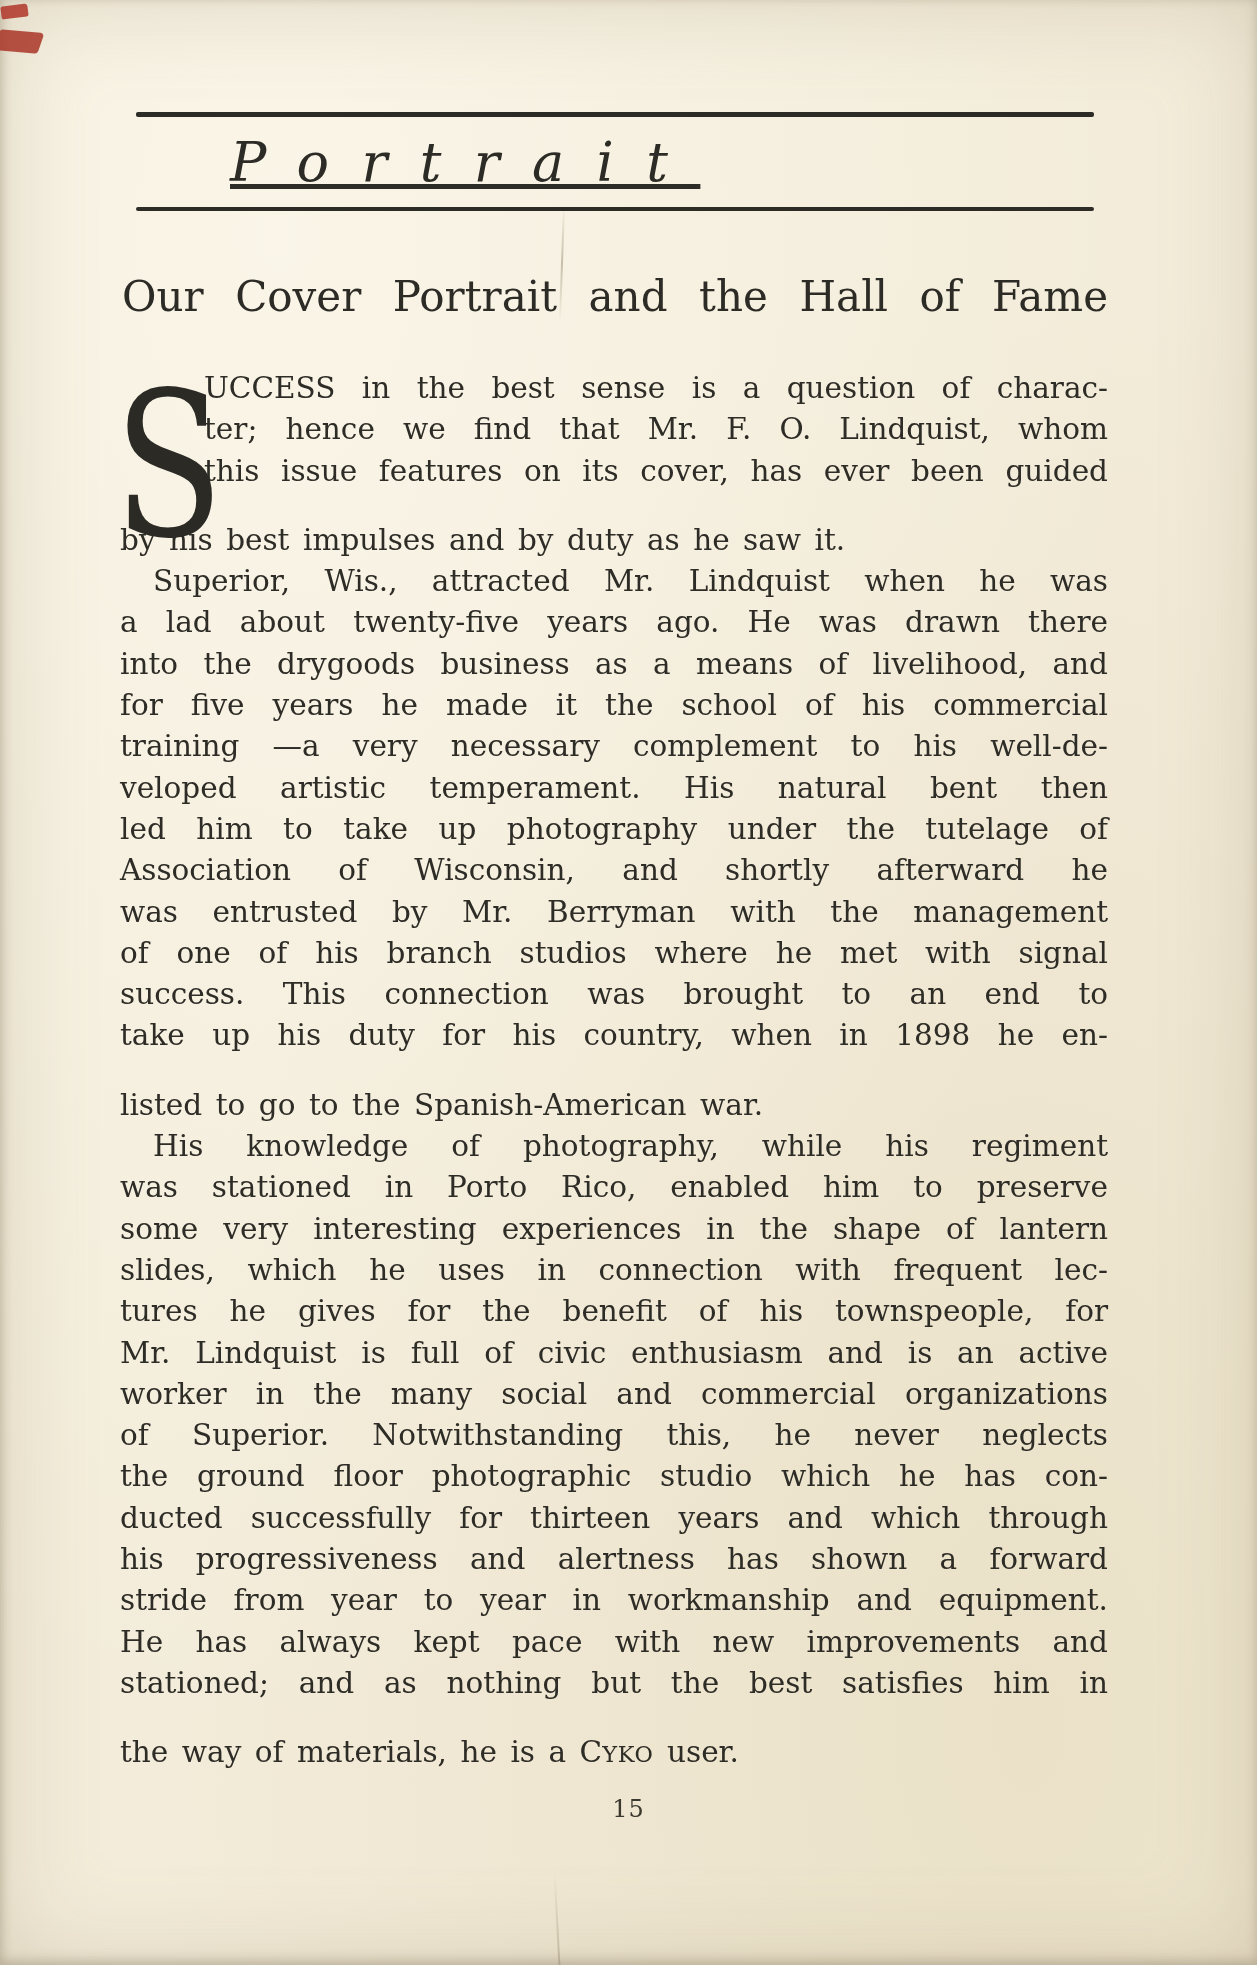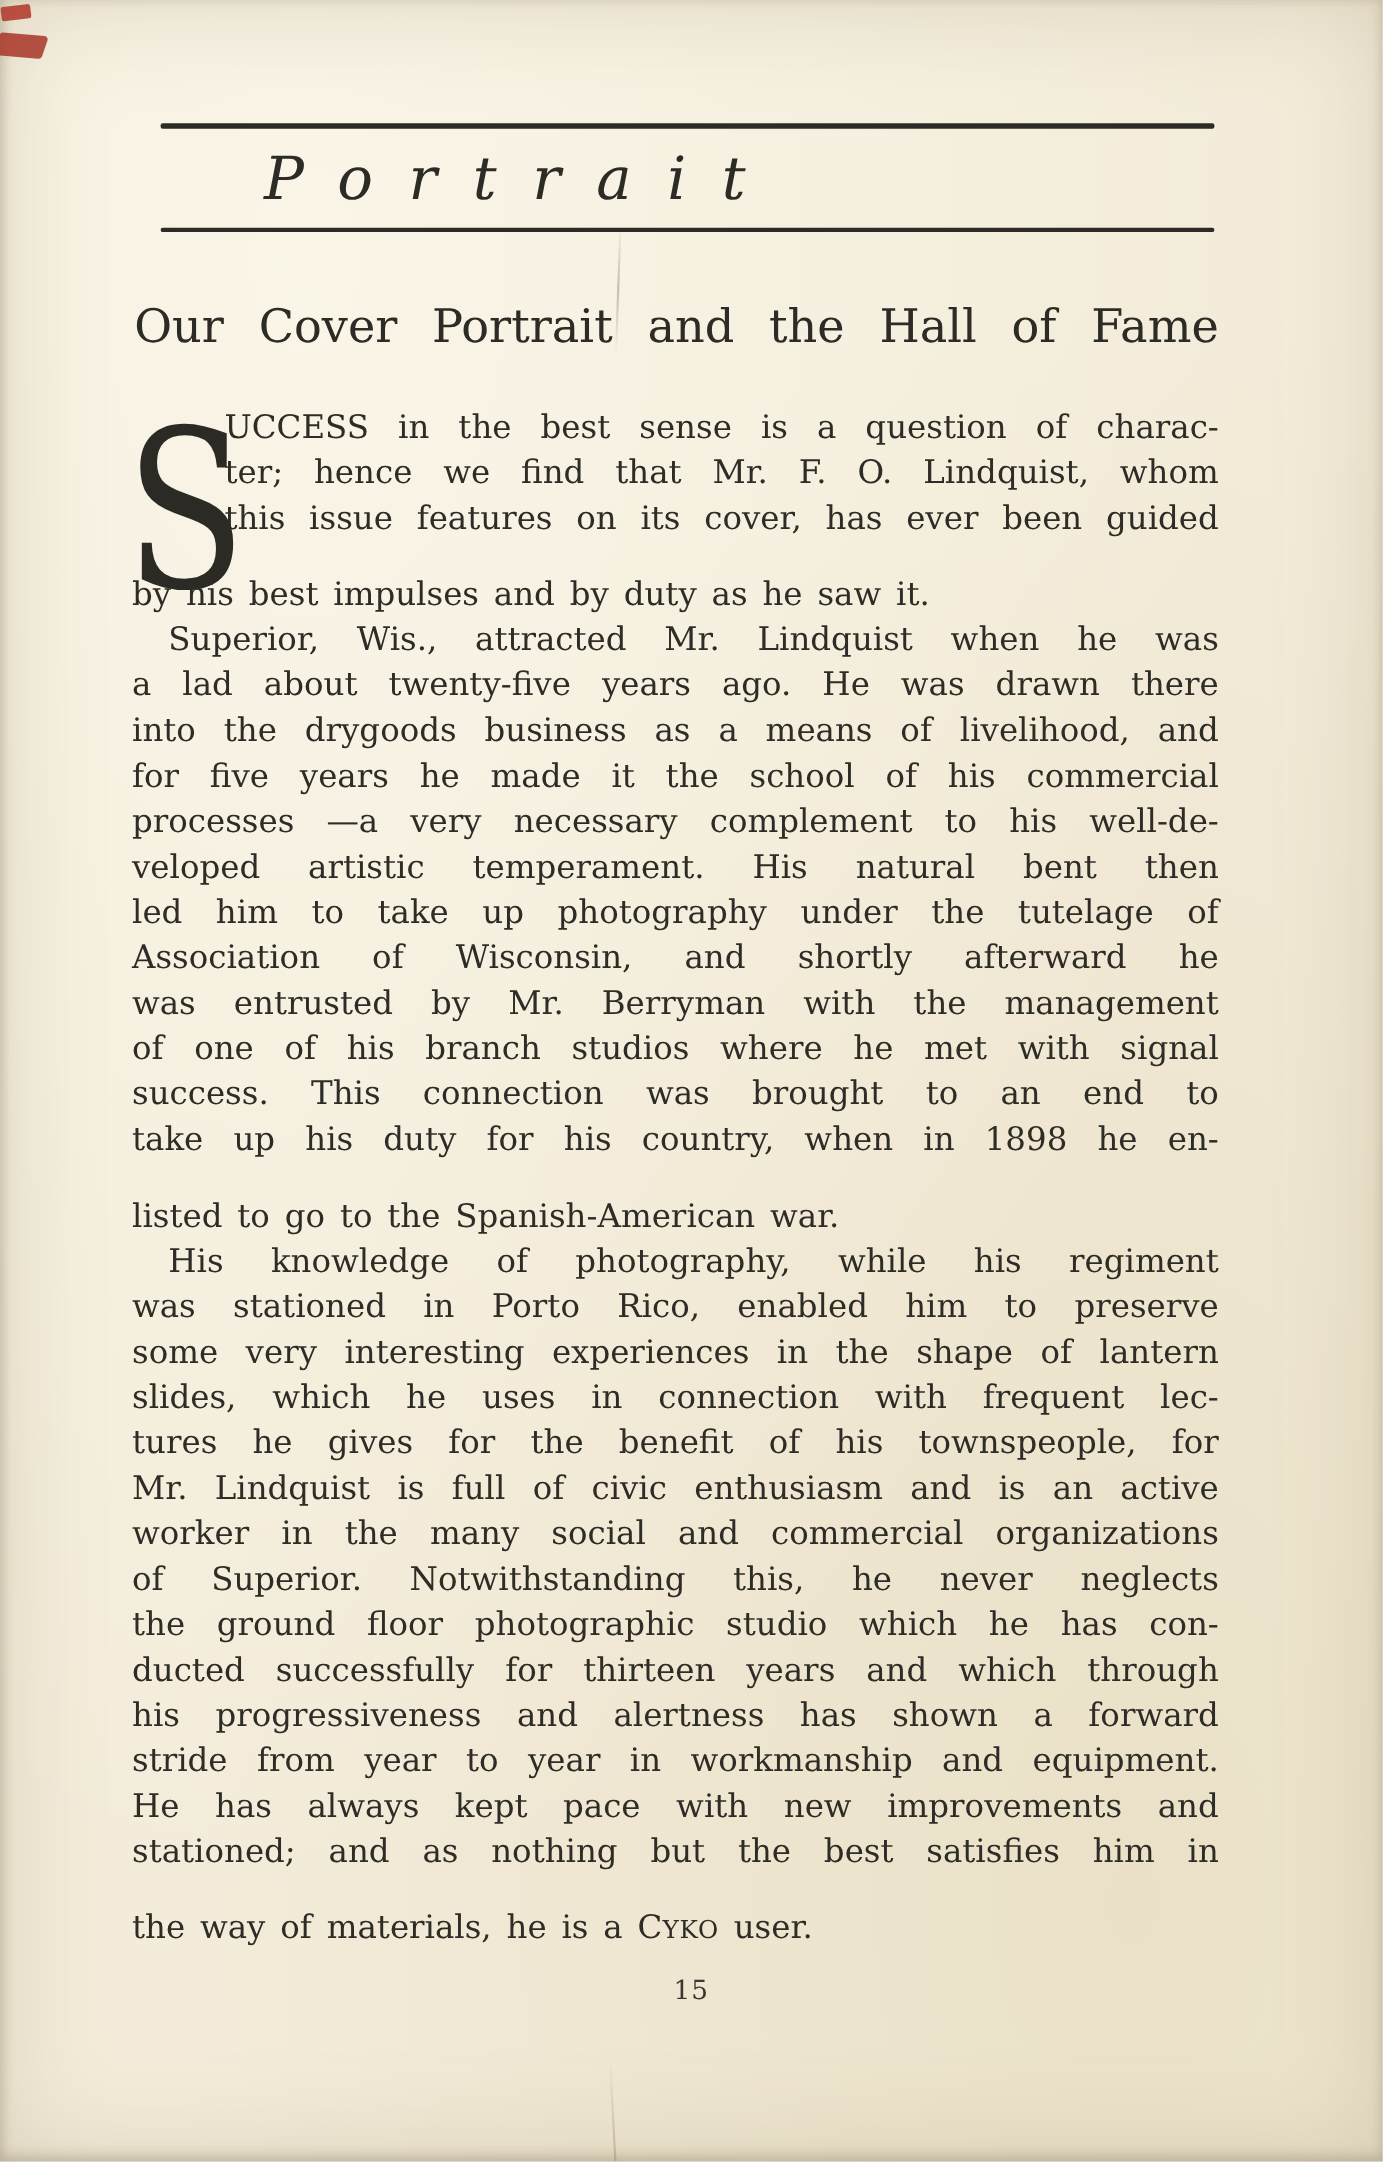--- a/index.html
+++ b/index.html
@@ -26,21 +26,21 @@
     left: 1px; top: 5px; width: 27px; height: 13px;
     background: #b23a2c; border-radius: 2px 3px 2px 2px;
     transform: rotate(-7deg); opacity: .88;
   }
   .red-marks .m2 {
     left: -3px; top: 31px; width: 44px; height: 21px;
     background: #a93527; border-radius: 2px 4px 3px 2px;
     transform: rotate(5deg) skewX(-14deg); opacity: .85;
   }
 
-  .masthead { position: absolute; left: 146px; top: 112px; width: 958px; }
+  .masthead { position: absolute; left: 136px; top: 112px; width: 958px; text-decoration: underline; }
   .rule { background: #2c2b26; }
   .rule-top { height: 5px; border-radius: 2px; }
   .rule-bottom { height: 4px; border-radius: 2px; }
   .masthead-title {
     box-sizing: border-box;
     height: 90px;
     padding: 14px 0 0 94px;
     font-style: italic;
     font-size: 54px;
     letter-spacing: .60em;
@@ -124,21 +124,21 @@
         <span class="drop-cap-glyph">S</span>
       </span>
       <div class="line">UCCESS in the best sense is a question of charac-</div>
       <div class="line">ter; hence we find that Mr. F. O. Lindquist, whom</div>
       <div class="line">this issue features on its cover, has ever been guided</div>
       <div class="line left">by his best impulses and by duty as he saw it.</div>
       <div class="line indent">Superior, Wis., attracted Mr. Lindquist when he was</div>
       <div class="line">a lad about twenty-five years ago. He was drawn there</div>
       <div class="line">into the drygoods business as a means of livelihood, and</div>
       <div class="line">for five years he made it the school of his commercial</div>
-      <div class="line">processes —a very necessary complement to his well-de-</div>
+      <div class="line">training —a very necessary complement to his well-de-</div>
       <div class="line">veloped artistic temperament. His natural bent then</div>
       <div class="line">led him to take up photography under the tutelage of</div>
       <div class="line">Association of Wisconsin, and shortly afterward he</div>
       <div class="line">was entrusted by Mr. Berryman with the management</div>
       <div class="line">of one of his branch studios where he met with signal</div>
       <div class="line">success. This connection was brought to an end to</div>
       <div class="line">take up his duty for his country, when in 1898 he en-</div>
       <div class="line left">listed to go to the Spanish-American war.</div>
       <div class="line indent">His knowledge of photography, while his regiment</div>
       <div class="line">was stationed in Porto Rico, enabled him to preserve</div>

